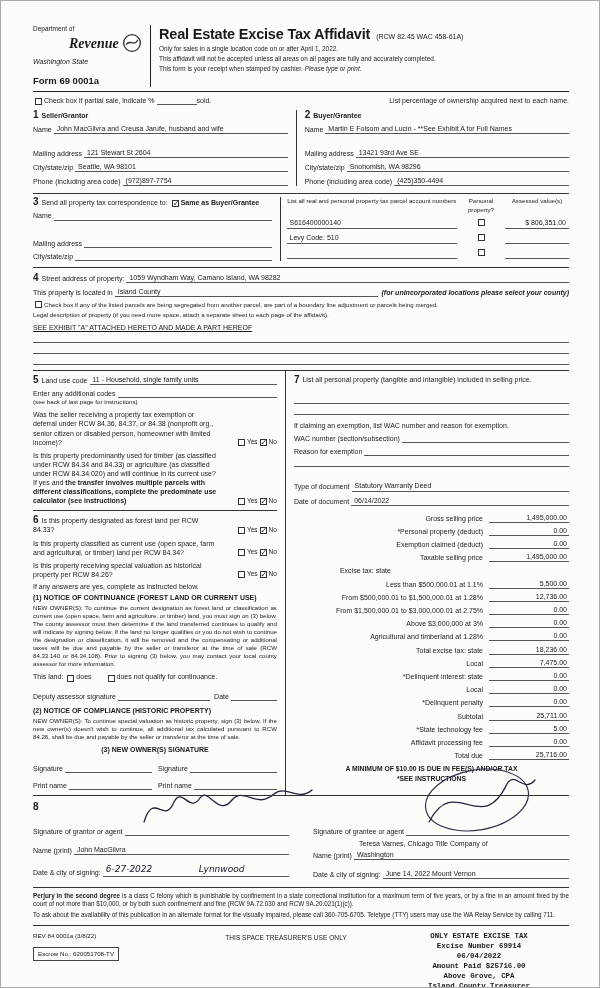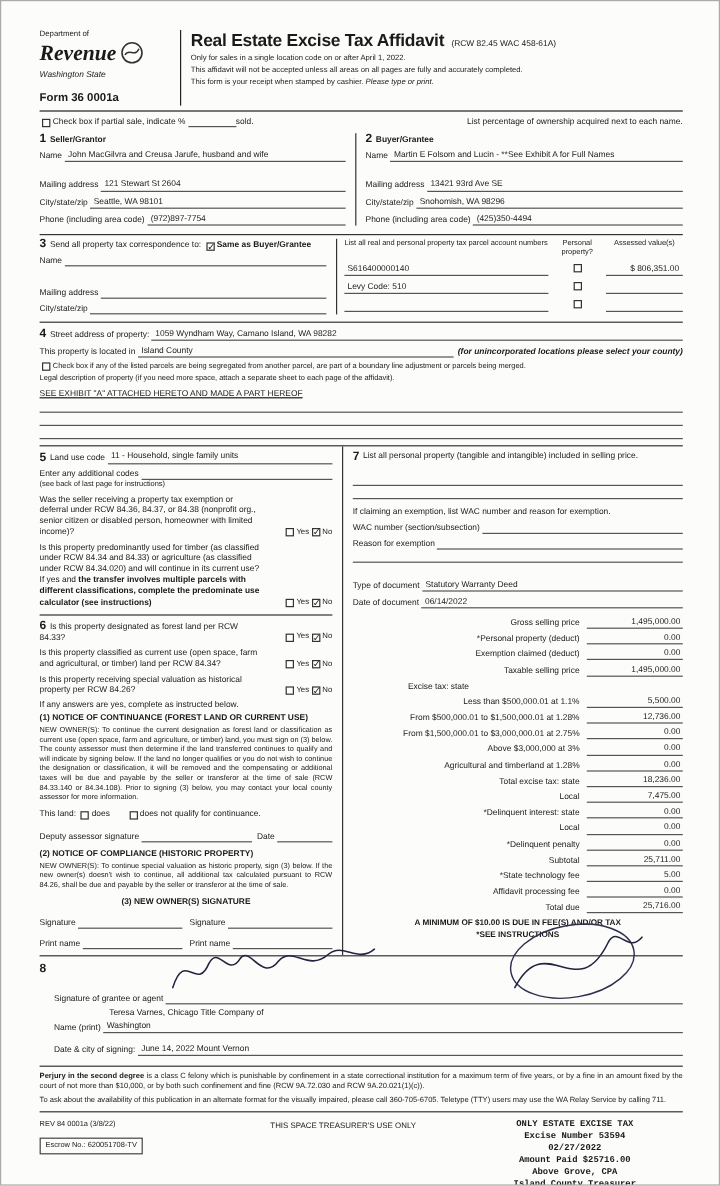--- a/index.html
+++ b/index.html
@@ -13,21 +13,21 @@
         line-height:6px; text-align:center; margin:0 2px; background:#fff; }
   .num { font-weight:700; font-size:10px; margin-right:3px; line-height:1; }
   .b { font-weight:700; } .i { font-style:italic; } .small { font-size:6.2px; }
   .hand { font-family:"DejaVu Sans",sans-serif; font-style:italic; font-size:9px; color:#15152e; }
 
   
   .header { display:flex; border-bottom:1.5px solid #222; padding-bottom:4px; }
   .hleft { width:118px; border-right:1.5px solid #222; padding-right:6px; }
   .dept-of { font-size:6.5px; }
   .revrow { display:flex; align-items:center; gap:3px; }
-  .revenue { font-family:"Liberation Serif",serif; font-style:italic; font-weight:700; font-size:18px; }
+  .revenue { font-family:"Liberation Serif",serif; font-style:italic; font-weight:700; font-size:14px;margin-left:36px; }
   .wstate { font-style:italic; font-size:7px; margin-top:1px; }
   .form-no { font-weight:700; font-size:9.5px; margin-top:9px; }
   .hright { flex:1; padding-left:8px; }
   .title { font-size:14.5px; font-weight:700; letter-spacing:-0.2px; }
   .rcw { font-size:7px; margin-left:4px; }
   .sub { font-size:6.4px; margin-top:1.5px; }
 
   
   .partial { margin:4px 0 3px; align-items:flex-end; }
   .w40 { flex:0 0 40px; }
@@ -102,21 +102,21 @@
       <div class="revrow">
         <span class="revenue">Revenue</span>
         <span>
           <svg width="20" height="20" viewBox="0 0 24 24">
               <circle cx="12" cy="12" r="10" fill="none" stroke="#333" stroke-width="1.6"></circle>
               <path d="M5 14 C 9 7, 15 17, 19 8" fill="none" stroke="#333" stroke-width="1.6"></path>
             </svg>
         </span>
       </div>
       <div class="wstate">Washington State</div>
-      <div class="form-no">Form 36 0001a</div>
+      <div class="form-no">Form 69 0001a</div>
     </div>
     <div class="hright">
       <div>
         <span class="title">Real Estate Excise Tax Affidavit</span>
         <span class="rcw">(RCW 82.45 WAC 458-61A)</span>
       </div>
       <div class="sub">Only for sales in a single location code on or after April 1, 2022.</div>
       <div class="sub">This affidavit will not be accepted unless all areas on all pages are fully and accurately completed.</div>
       <div class="sub">
         <span>This form is your receipt when stamped by cashier.</span>
@@ -474,20 +474,35 @@
       <svg width="130" height="100" viewBox="0 0 130 100">
         <ellipse cx="66" cy="50" rx="52" ry="30" transform="rotate(-10 66 50)" fill="none" stroke="#30304e" stroke-width="1.2"></ellipse>
         <path d="M18 72 C 44 22, 70 88, 96 34 C 104 20, 112 44, 124 30" fill="none" stroke="#23233f" stroke-width="1.3" stroke-linecap="round"></path>
       </svg>
     </span>
 
     <div class="r">
       <span class="num">8</span>
     </div>
     <div class="s8grid">
+      <div class="s8l">
+        <div class="s8row">
+          <span class="lbl">Signature of grantor or agent</span>
+          <span class="fill"></span>
+        </div>
+        <div class="s8row">
+          <span class="lbl">Name (print)</span>
+          <span class="fill">John MacGilvra</span>
+        </div>
+        <div class="s8row">
+          <span class="lbl">Date &amp; city of signing:</span>
+          <span class="fill hand">6-27-2022</span>
+          <span class="fill hand">Lynnwood</span>
+        </div>
+      </div>
       <div class="s8r">
         <div class="s8row">
           <span class="lbl">Signature of grantee or agent</span>
           <span class="fill"></span>
         </div>
         <div style="margin-top:3px; padding-left:46px;">Teresa Varnes, Chicago Title Company of</div>
         <div class="s8row" style="margin-top:2px;">
           <span class="lbl">Name (print)</span>
           <span class="fill">Washington</span>
         </div>
@@ -508,21 +523,21 @@
     <div class="fl">
       <div>REV 84 0001a (3/8/22)</div>
       <div class="escrow">
         <span>Escrow No.:</span>
         <span>620051708-TV</span>
       </div>
     </div>
     <div class="fc">THIS SPACE TREASURER'S USE ONLY</div>
     <div class="fr2">
       <div>ONLY ESTATE EXCISE TAX</div>
-      <div>Excise Number 53594</div>
-      <div>02/27/2022</div>
+      <div>Excise Number 69914</div>
+      <div>06/04/2022</div>
       <div>Amount Paid $25716.00</div>
       <div>Above Grove, CPA</div>
       <div>Island County Treasurer</div>
     </div>
   </div>
 
 </div>
 
 </body></html>

